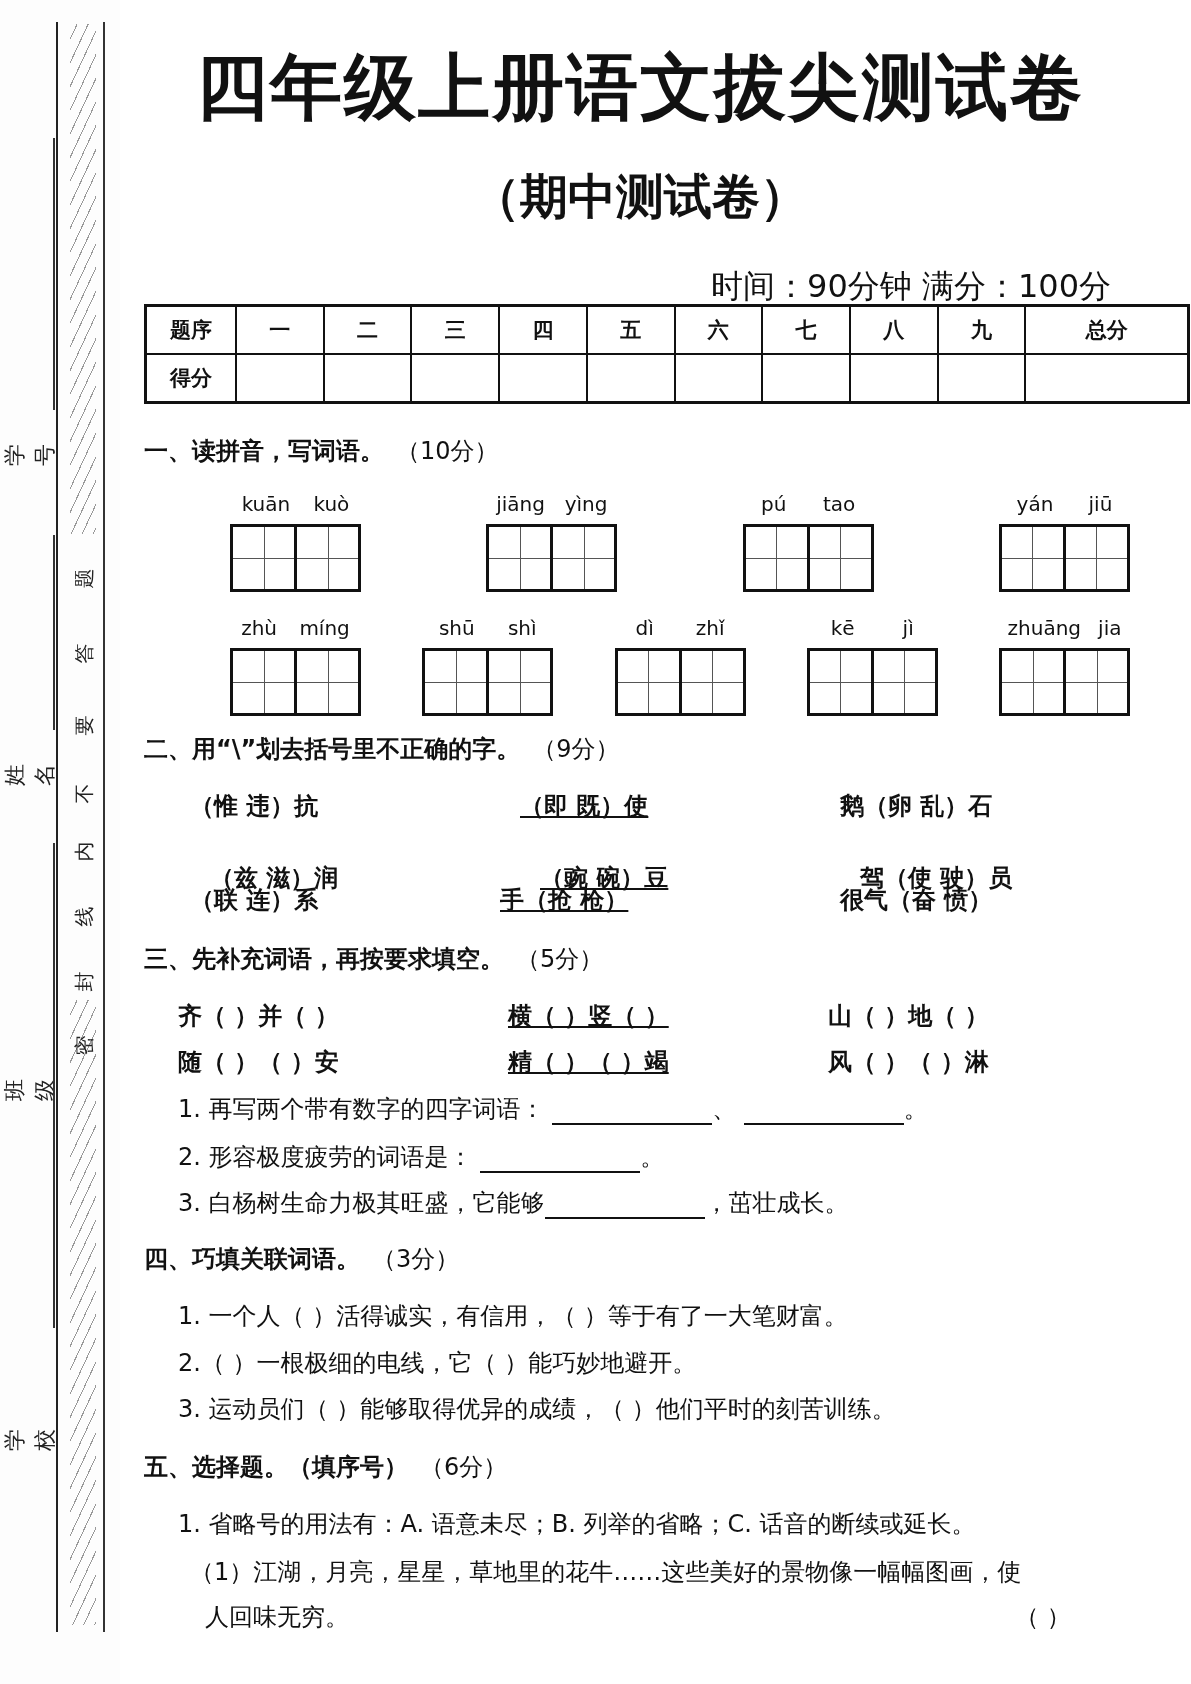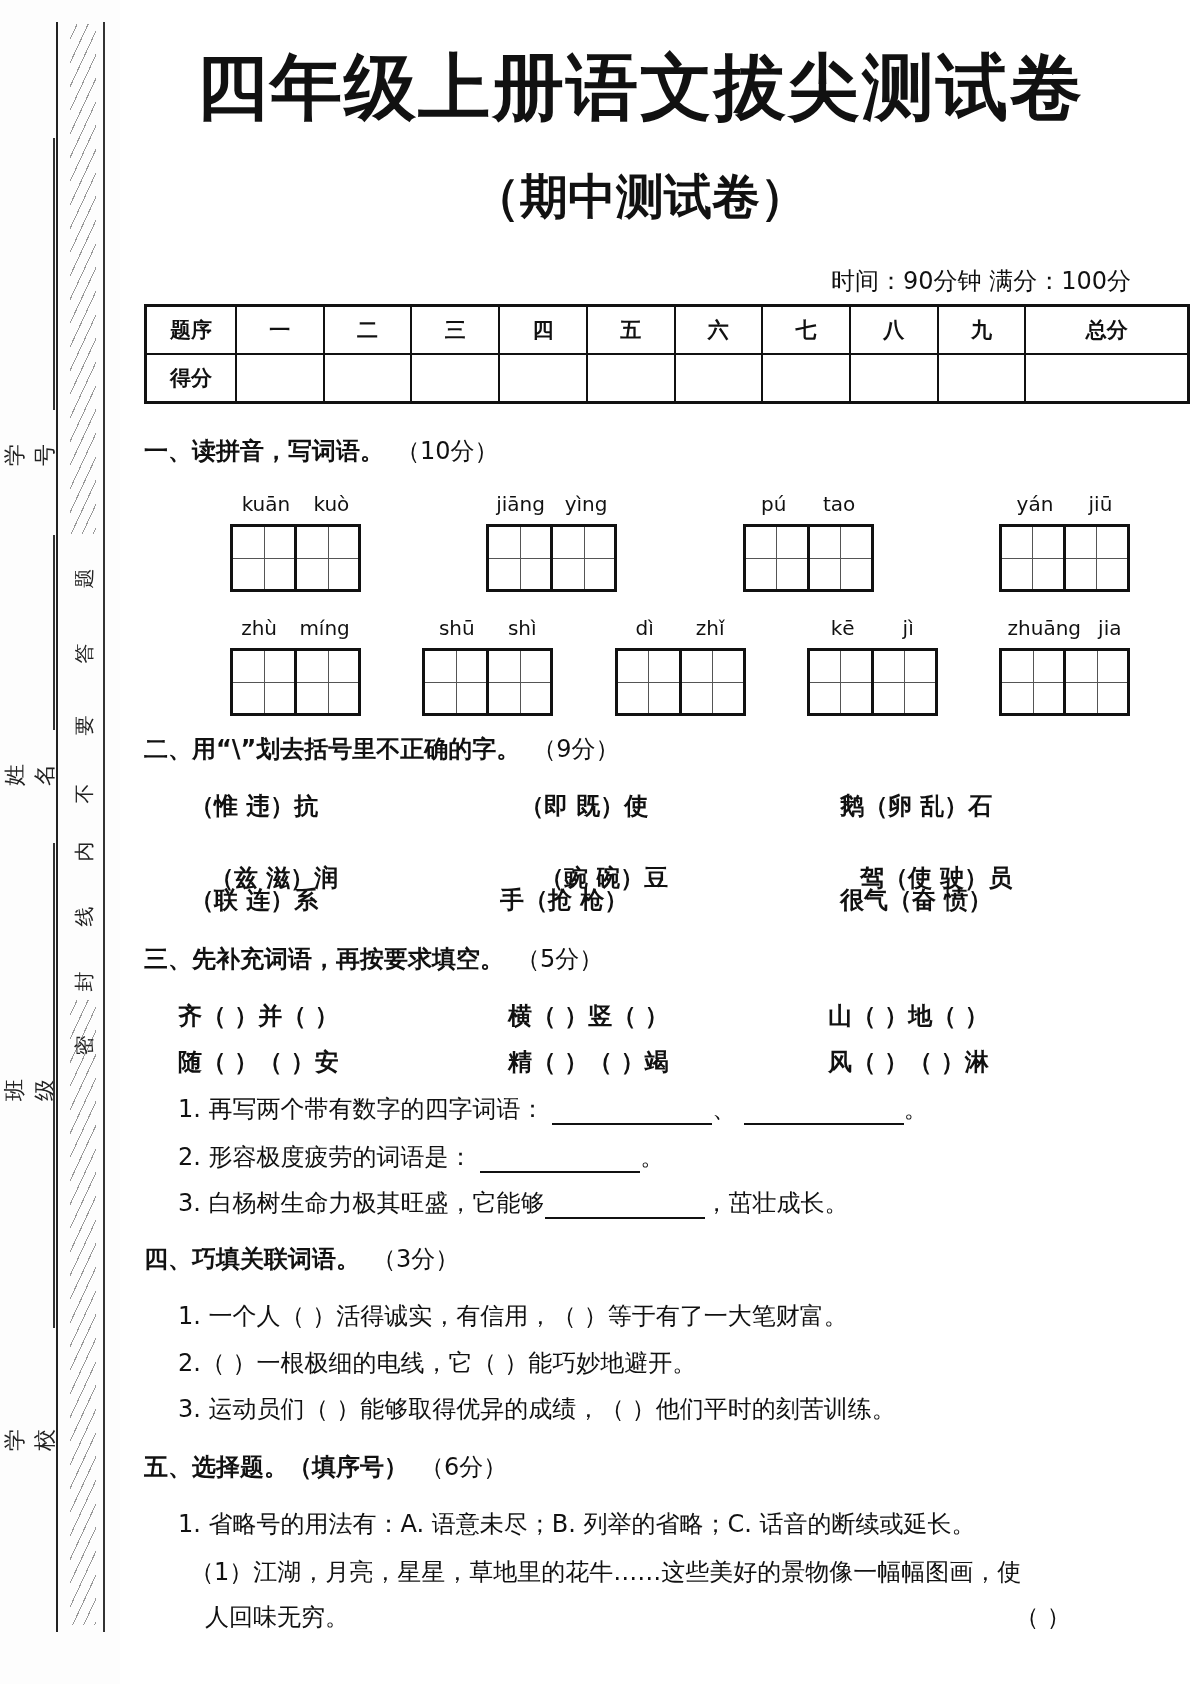--- a/index.html
+++ b/index.html
@@ -14,21 +14,21 @@
   .hatch { position:absolute; left:70px; width:26px; 
     background: repeating-linear-gradient(115deg, transparent 0 6px, #999 6px 7px, transparent 7px 10px); }
   .seal-char { position:absolute; left:72px; width:24px; text-align:center; font-size:20px; transform:rotate(-90deg); color:#222; }
   .student-field { position:absolute; left:14px; width:40px; }
   .student-field .lbl { position:absolute; left:0; width:32px; text-align:center; font-size:22px; transform:rotate(-90deg); color:#222; }
   .student-field .ul { position:absolute; left:39px; width:2px; background:#333; }
 
   
   .title { position:absolute; left:140px; top:40px; width:1000px; text-align:center; font-size:72px; font-weight:bold; letter-spacing:2px; }
   .subtitle { position:absolute; left:140px; top:165px; width:1000px; text-align:center; font-size:48px; font-weight:bold; }
-  .meta { position:absolute; right:60px; top:265px; font-size:24px; }
+  .meta { position:absolute; right:80px; top:265px; font-size:32px; }
 
   
   table.score { position:absolute; left:144px; top:304px; width:1046px; border-collapse:collapse; border:3px solid #111; }
   table.score td { border:2px solid #111; height:44px; text-align:center; font-size:21px; font-weight:bold; }
   table.score td.first { width:86px; }
 
   
   .sec-title { position:absolute; left:144px; font-size:24px; font-weight:bold; }
   .sec-title .pts { font-weight:normal; margin-left:12px; }
 
@@ -36,21 +36,21 @@
   .py-item { width:131px; }
   .py { display:flex; justify-content:space-around; font-size:20px; height:32px; }
   .grid { display:flex; border:3px solid #111; height:62px; }
   .cell { flex:1; position:relative; border-right:3px solid #111; }
   .cell:last-child { border-right:none; }
   .cell::before { content:""; position:absolute; left:50%; top:0; bottom:0; border-left:1.5px solid #555; }
   .cell::after { content:""; position:absolute; top:50%; left:0; right:0; border-top:1.5px solid #555; }
 
   .row3 { position:absolute; left:190px; width:950px; display:flex; font-size:24px; font-weight:bold; }
   .row3 span { display:block; }
-  .c1 { width:330px; } .c2 { width:320px; }
+  .c1 { width:330px; } .c2 { width:320px;text-decoration:underline; }
 
   .q { position:absolute; left:178px; font-size:24px; }
   .blank { display:inline-block; border-bottom:2px solid #111; height:24px; vertical-align:bottom; }
 </style>
 </head>
 <body>
 
 <div class="margin">
   <div class="bind-line-left"></div>
   <div class="bind-line-right"></div>

